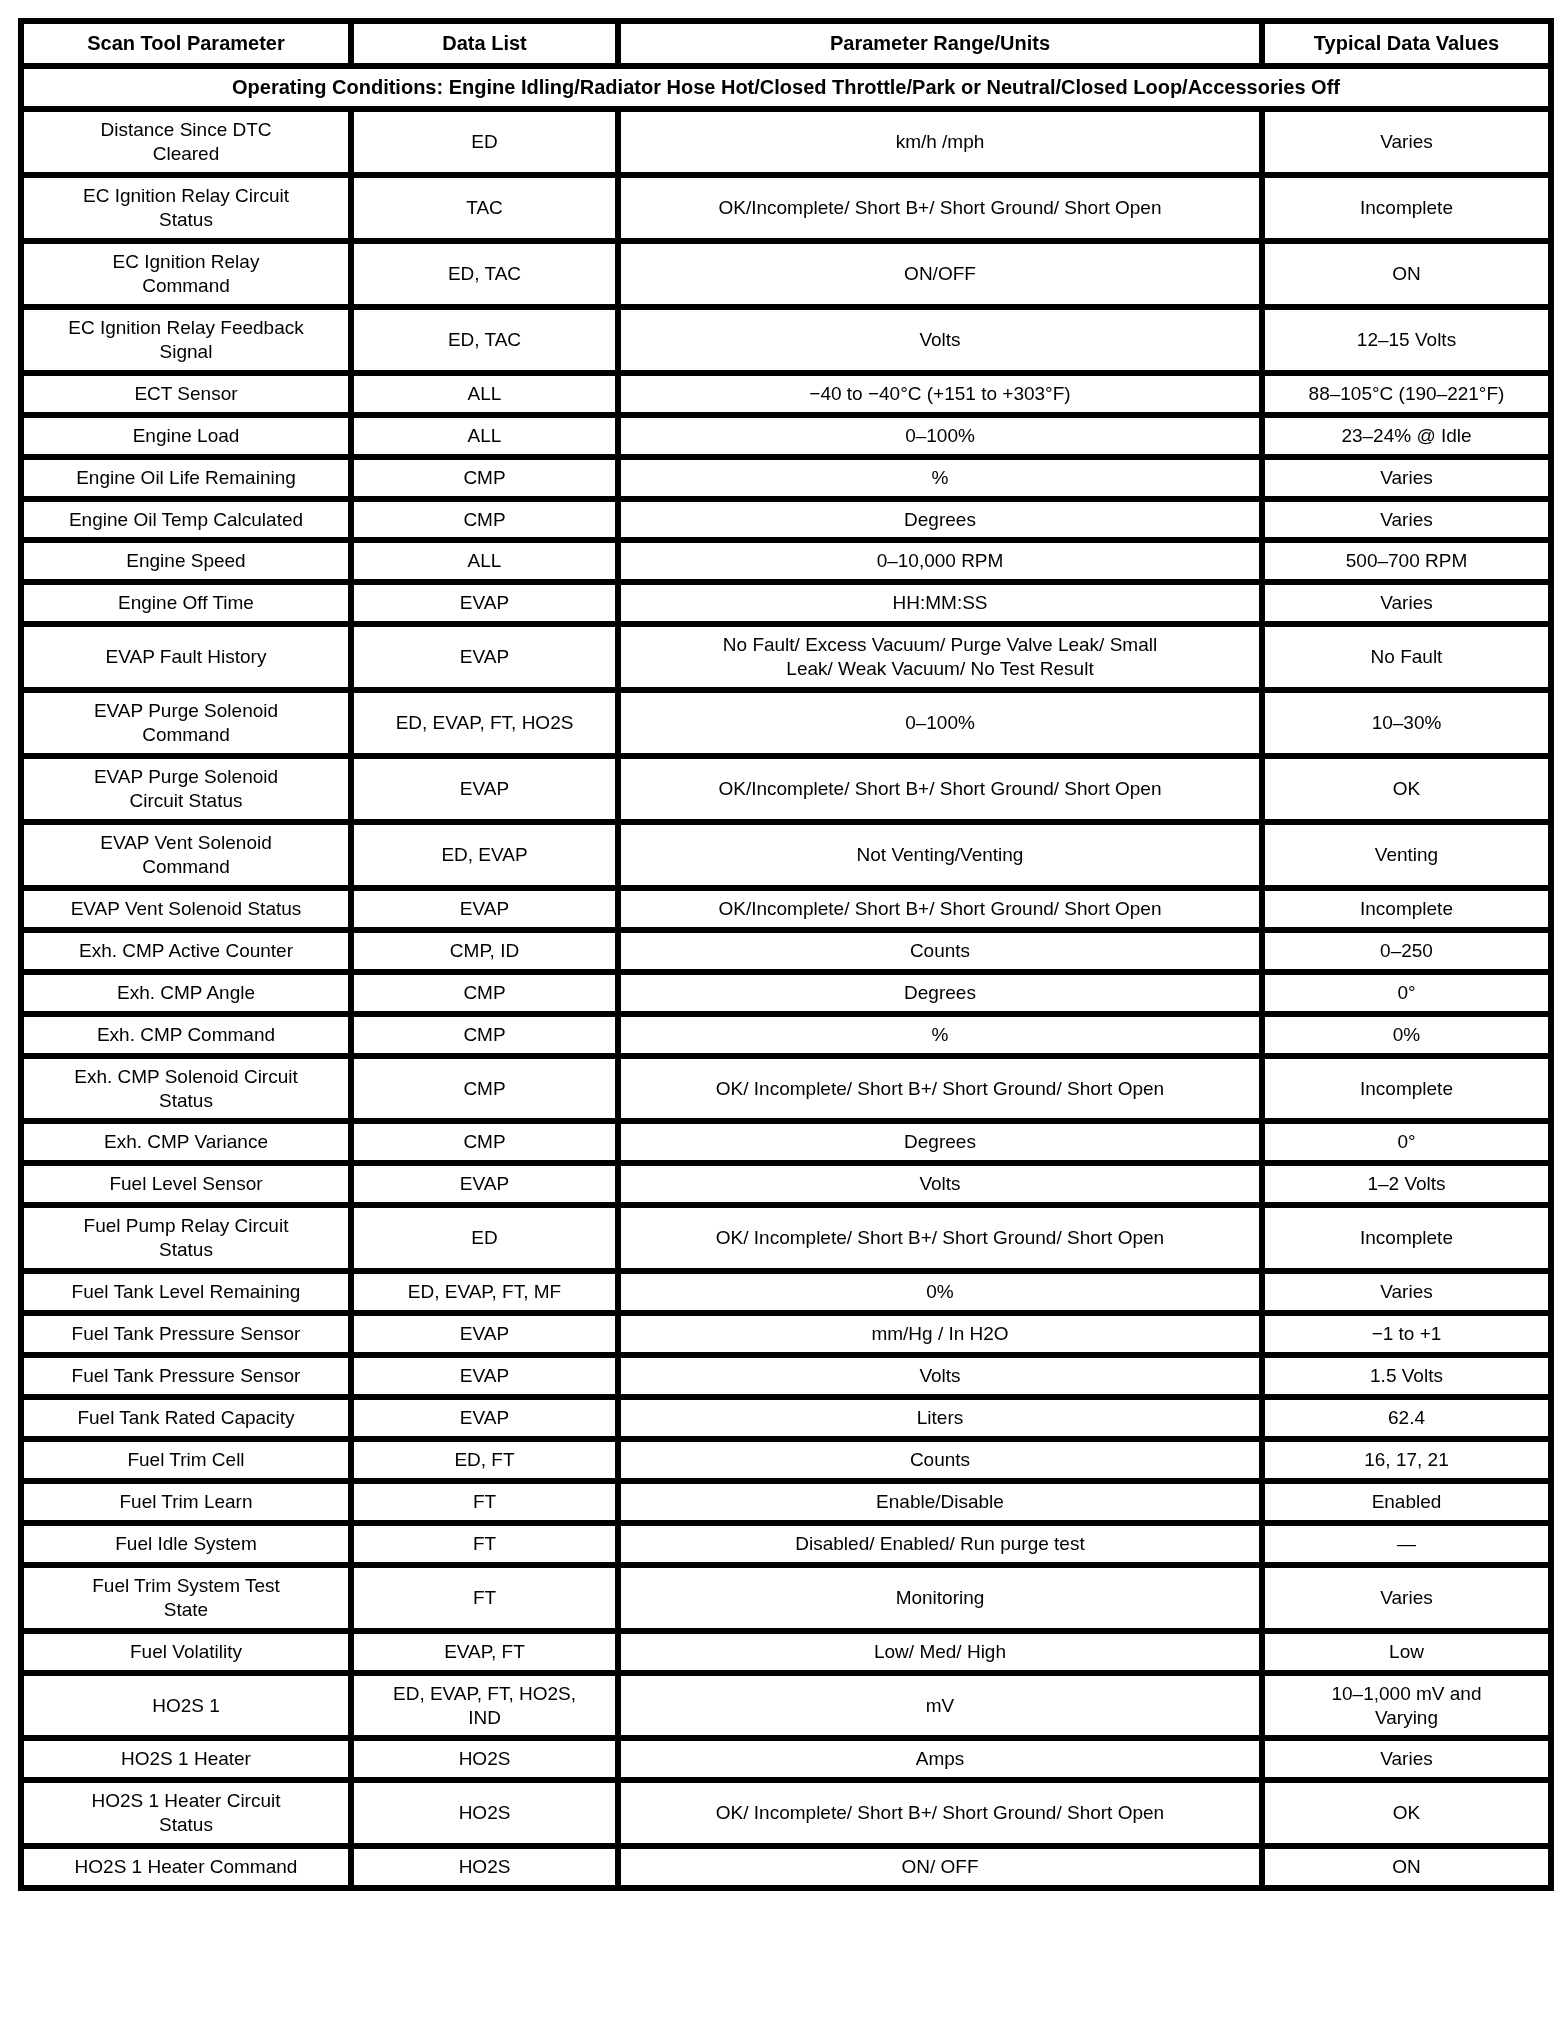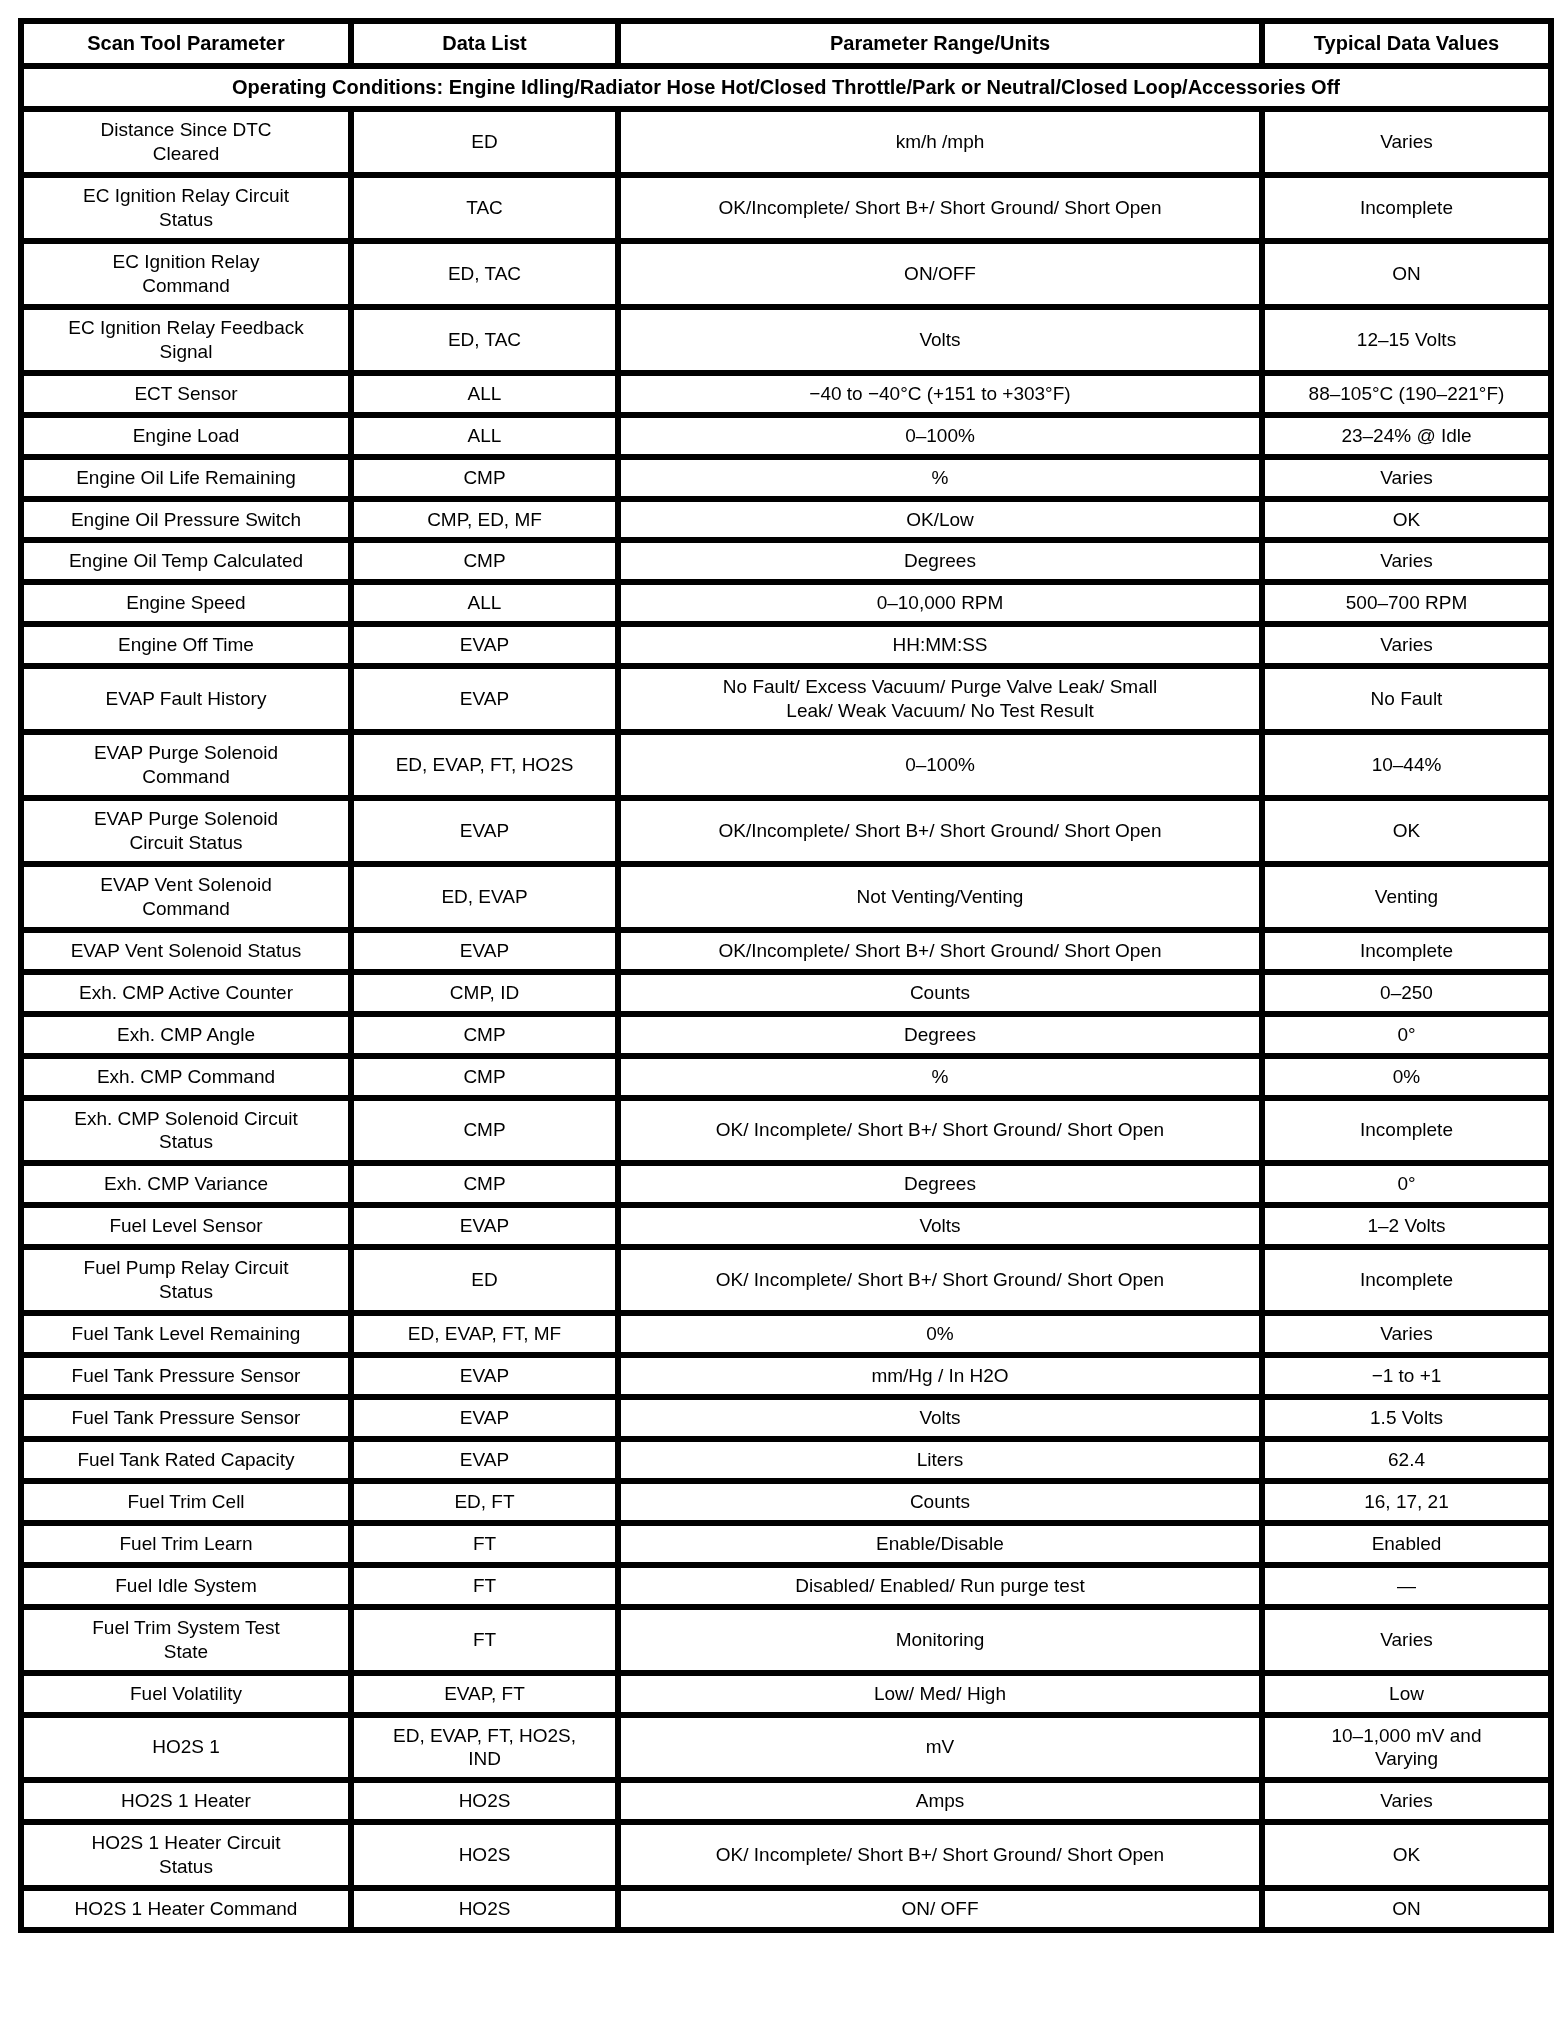--- a/index.html
+++ b/index.html
@@ -120,26 +120,20 @@
           <td>0–100%</td>
           <td>23–24% @ Idle</td>
         </tr>
         <tr>
           <td class="c-param">Engine Oil Life Remaining</td>
           <td>CMP</td>
           <td>%</td>
           <td>Varies</td>
         </tr>
         <tr>
-          <td class="c-param">Engine Oil Pressure Switch</td>
-          <td>CMP, ED, MF</td>
-          <td>OK/Low</td>
-          <td>OK</td>
-        </tr>
-        <tr>
           <td class="c-param">Engine Oil Temp Calculated</td>
           <td>CMP</td>
           <td>Degrees</td>
           <td>Varies</td>
         </tr>
         <tr>
           <td class="c-param">Engine Speed</td>
           <td>ALL</td>
           <td>0–10,000 RPM</td>
           <td>500–700 RPM</td>
@@ -155,21 +149,21 @@
           <td>EVAP</td>
           <td>No Fault/ Excess Vacuum/ Purge Valve Leak/ Small
 Leak/ Weak Vacuum/ No Test Result</td>
           <td>No Fault</td>
         </tr>
         <tr>
           <td class="c-param">EVAP Purge Solenoid
 Command</td>
           <td>ED, EVAP, FT, HO2S</td>
           <td>0–100%</td>
-          <td>10–44%</td>
+          <td>10–30%</td>
         </tr>
         <tr>
           <td class="c-param">EVAP Purge Solenoid
 Circuit Status</td>
           <td>EVAP</td>
           <td>OK/Incomplete/ Short B+/ Short Ground/ Short Open</td>
           <td>OK</td>
         </tr>
         <tr>
           <td class="c-param">EVAP Vent Solenoid

